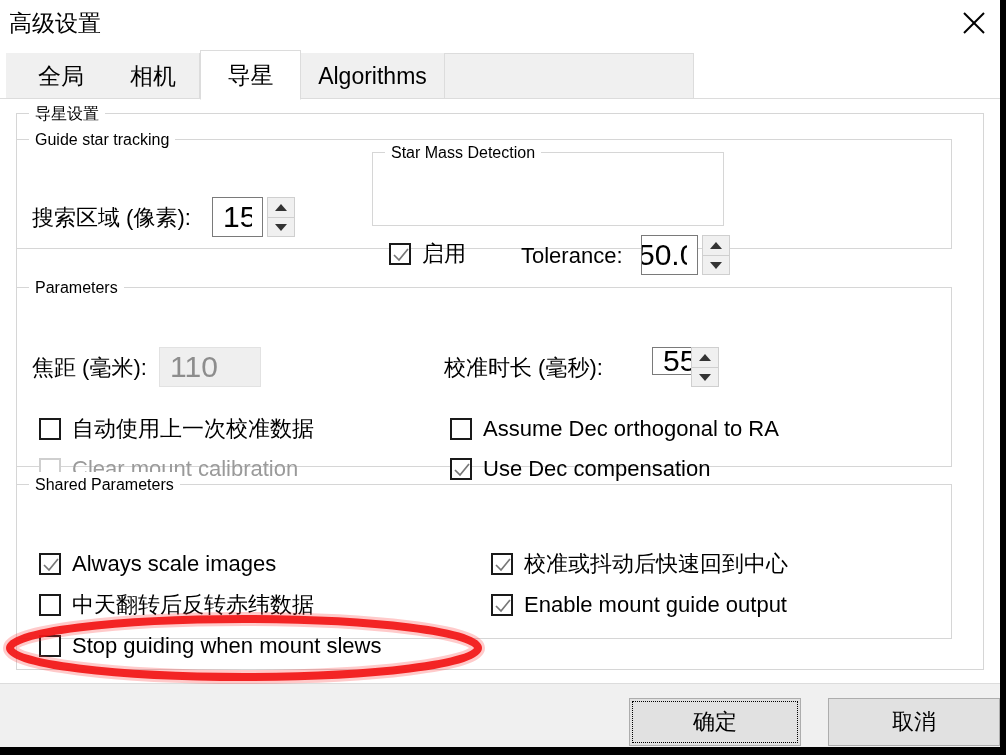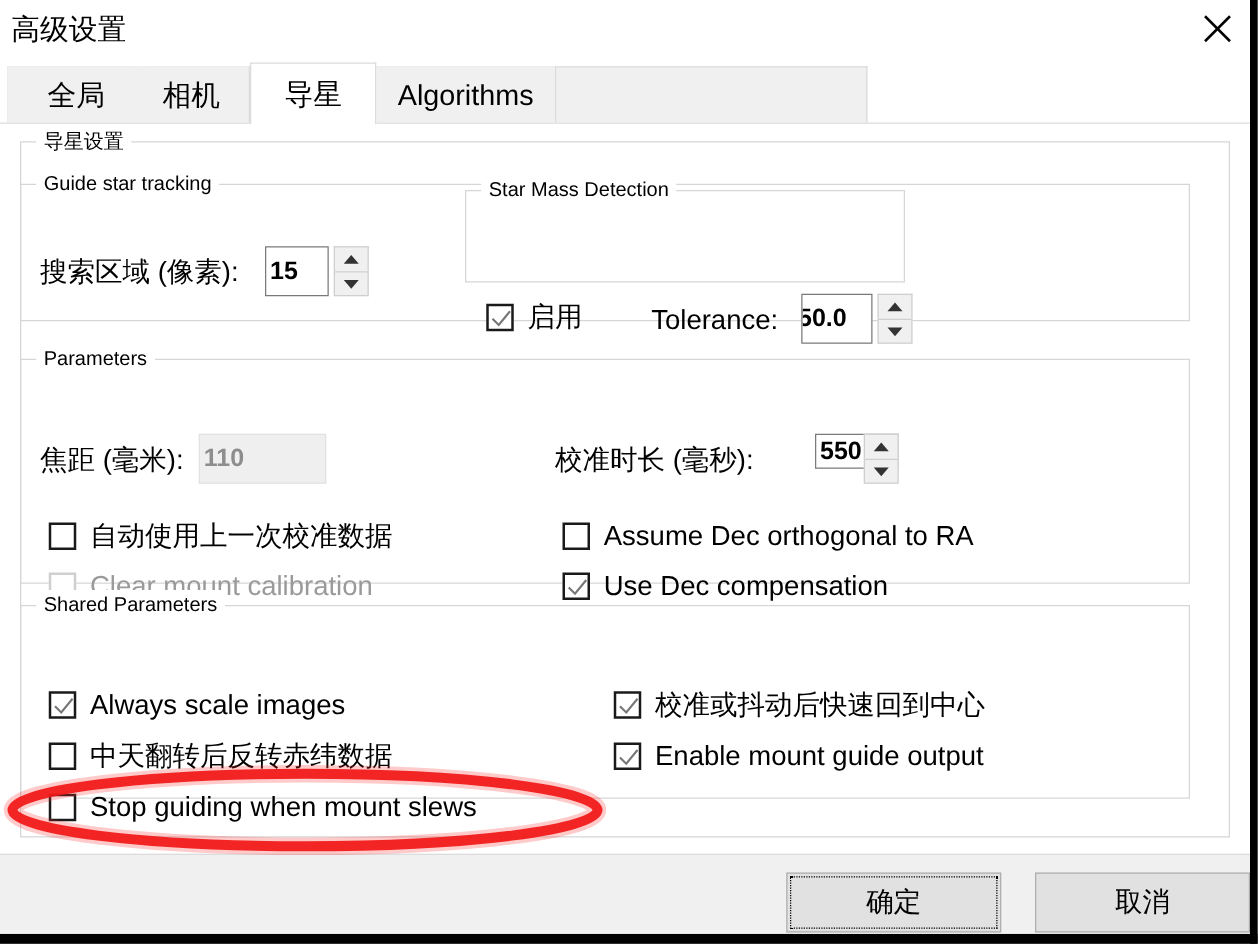--- a/index.html
+++ b/index.html
@@ -124,47 +124,46 @@
     left: 12px;
     background: #ffffff;
     padding: 0 6px;
     font-size: 16px;
     line-height: 26px;
     color: #000;
     white-space: nowrap;
   }
 
   #outer-group  { left: 16px;  top: 14px;  width: 968px;  height: 557px; }
-  #g-tracking   { left: 16px;  top: 40px;  width: 936px;  height: 110px; margin-top: 8px; }
+  #g-tracking   { left: 16px;  top: 40px;  width: 936px;  height: 110px; }
   #g-starmass   { left: 372px; top: 53px;  width: 352px;  height: 74px;  }
   #g-calib      { left: 16px;  top: 188px; width: 936px;  height: 180px; }
   #g-shared     { left: 16px;  top: 385px; width: 936px;  height: 155px; padding-left: 22px; }
 
   
   .lbl {
     position: absolute;
     font-size: 22px;
     line-height: 26px;
     color: #000;
     white-space: nowrap;
   }
 
   
   .txt {
     position: absolute;
     box-sizing: border-box;
     border: 1px solid #7a7a7a;
     background: #ffffff;
     font-family: "Liberation Sans", "DejaVu Sans", sans-serif;
-    font-size: 20px;
+    font-size: 30px;
     line-height: 1;
     color: #000;
-    padding: 0 3px;
+    padding: 0 10px;
     outline: none;
-    font-weight: bold;
   }
   .txt.disabled {
     background: #efefef;
     border: 1px solid #e2e2e2;
     color: #8d8d8d;
   }
   .txt.clipped { padding-left: 0; text-indent: -4px; }
 
   
   .spin {

